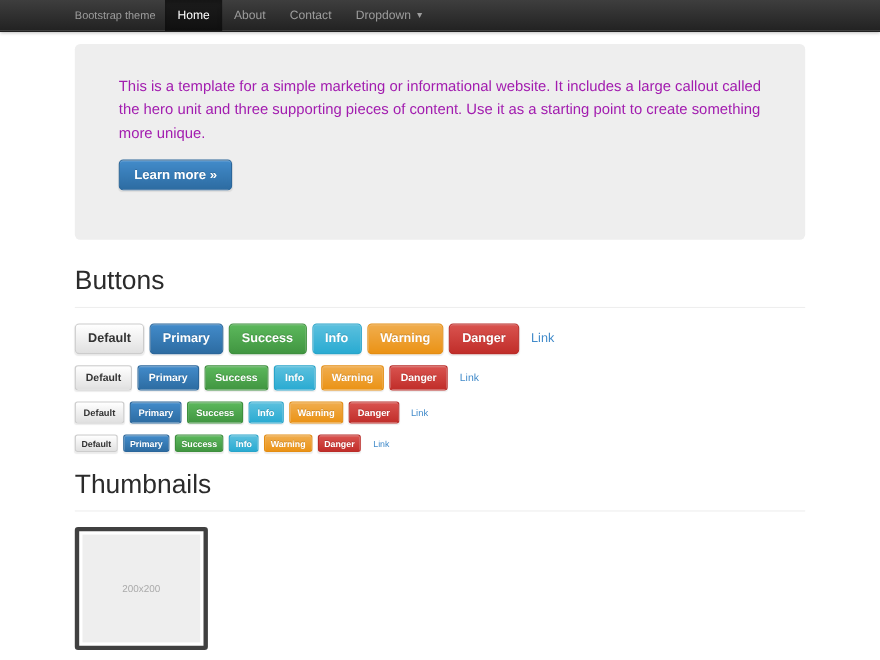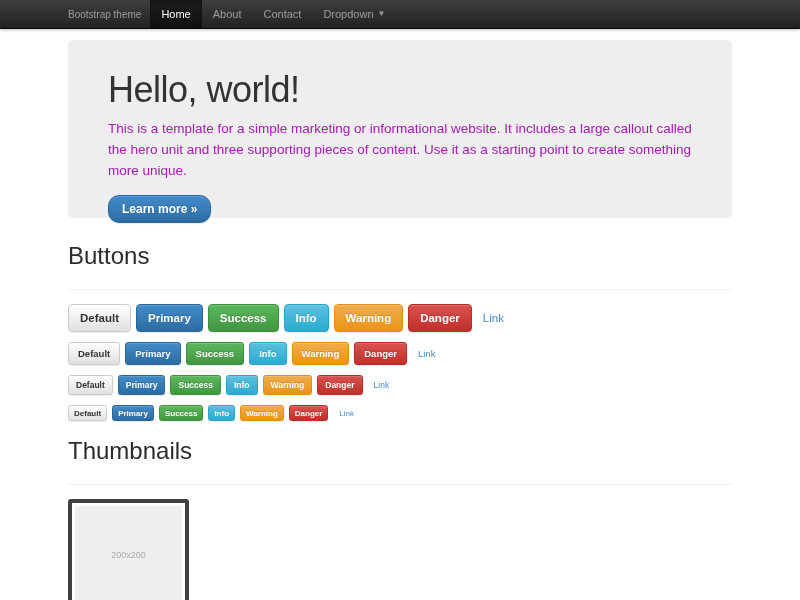--- a/index.html
+++ b/index.html
@@ -57,26 +57,26 @@
     font-size: 13.5px; line-height: 1.55; color: #a21caf;
   }
   .btn {
     display: inline-flex; align-items: center; justify-content: center;
     border: 1px solid transparent; border-radius: 4px;
     font-family: "Liberation Sans", sans-serif;
     font-weight: bold; cursor: pointer;
     text-shadow: 0 -1px 0 rgba(0,0,0,.15);
     box-shadow: inset 0 1px 0 rgba(255,255,255,.15), 0 1px 1px rgba(0,0,0,.08);
   }
-  .btn-hero { font-size: 12px; padding: 6px 13px; color: #fff; border-radius: 11px; }
+  .btn-hero { font-size: 12px; padding: 6px 13px; color: #fff; }
 
   
   .page-header {
     margin: 24px 0 14px 0;
-    padding-bottom: 19px;
+    padding-bottom: 9px;
     border-bottom: 1px solid #eee;
   }
   .page-header h1 {
     margin: 0; font-size: 24px; font-weight: 500; color: #2b2b2b;
   }
 
   
   .btn-row { display: flex; align-items: center; gap: 5px; margin-bottom: 10px; }
   .btn-row .link-btn {
     background: none; border: none; box-shadow: none; text-shadow: none;
@@ -129,21 +129,20 @@
           <span>Dropdown</span>
           <span class="caret">▼</span>
         </li>
       </ul>
   </div>
 </nav>
 
 <div class="container">
 
   <div class="jumbotron">
-    <h1>Hello, world!</h1>
     <p>This is a template for a simple marketing or informational website. It includes a large callout called the hero unit and three supporting pieces of content. Use it as a starting point to create something more unique.</p>
     <button class="btn btn-hero" id="hero-cta" style="background: linear-gradient(rgb(66, 139, 202), rgb(45, 108, 162)); border-color: rgb(43, 102, 154);">Learn more »</button>
   </div>
 
   <div class="page-header">
     <h1>Buttons</h1>
   </div>
 
   <div class="btn-row row-lg">
       <button class="btn btn-default-variant" style="background: linear-gradient(rgb(255, 255, 255), rgb(224, 224, 224)); border-color: rgb(204, 204, 204); color: rgb(51, 51, 51);">Default</button>

